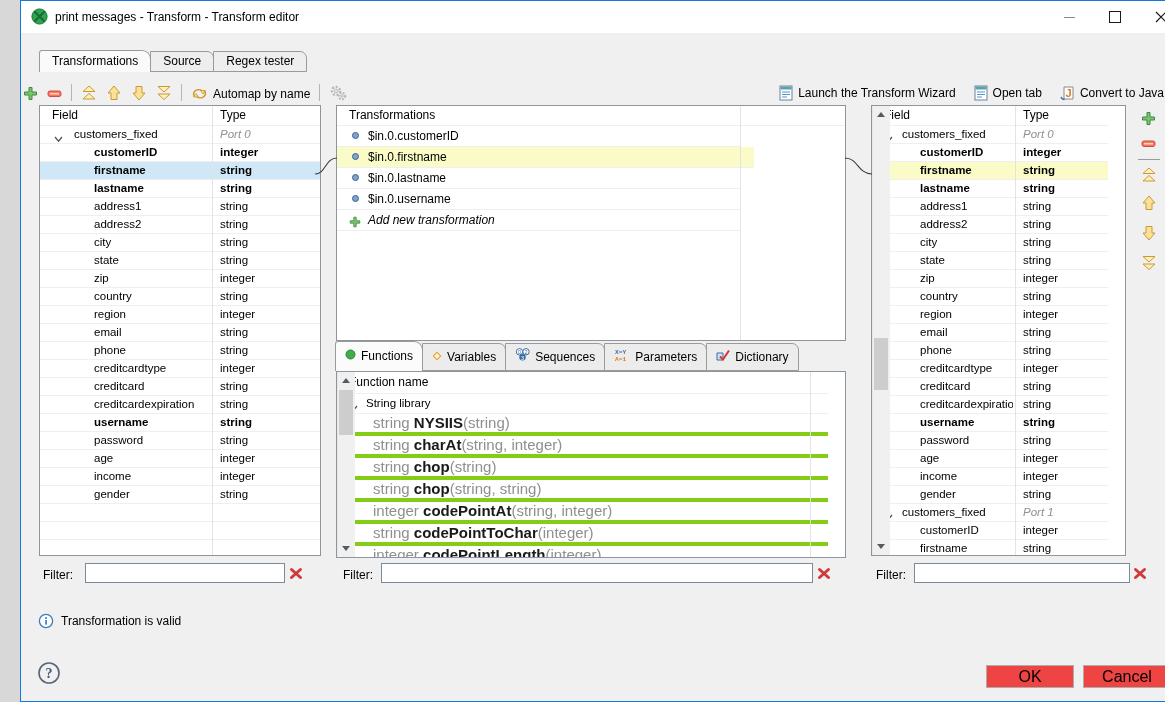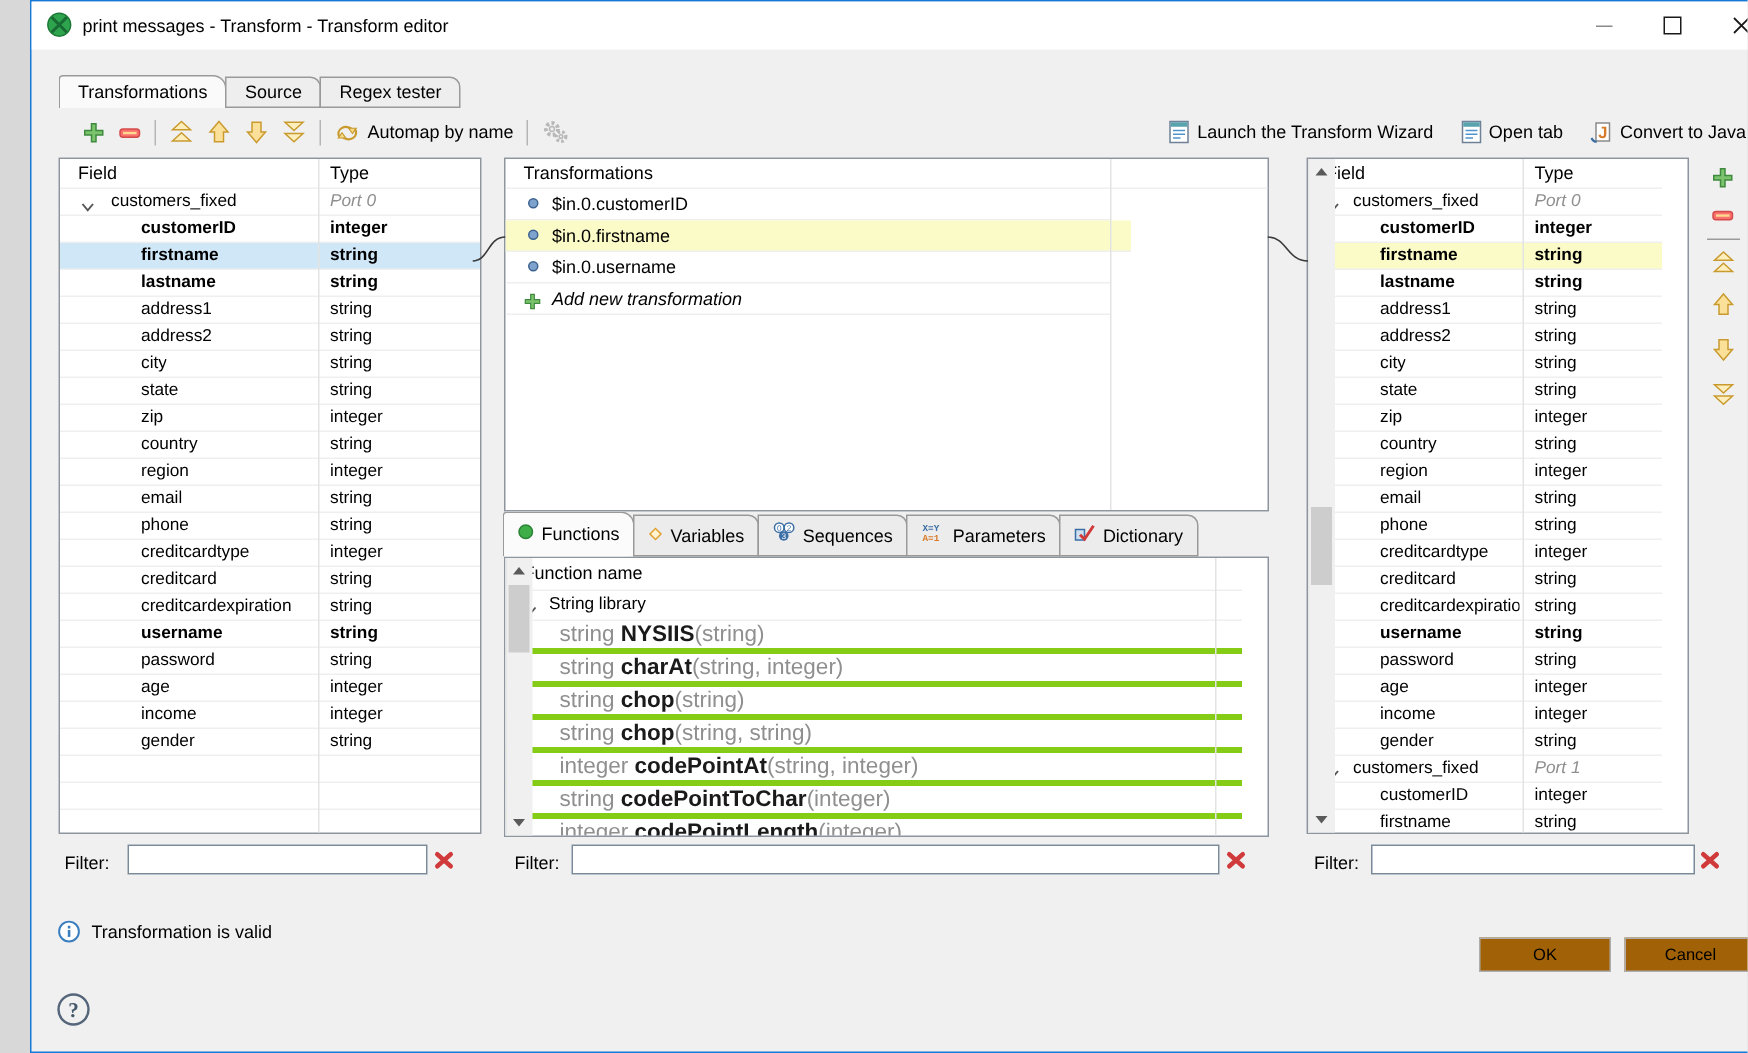--- a/index.html
+++ b/index.html
@@ -9,21 +9,21 @@
   .app-icon{position:absolute;left:10px;top:7px;}
   .win-btn{position:absolute;top:0;width:46px;height:32px;display:flex;align-items:center;justify-content:center;cursor:default;}
   .win-btn.min{right:92px}.win-btn.max{right:46px}.win-btn.close{right:0}
   .min-glyph{width:11px;height:1px;background:#8a8a8a;}
   .max-glyph{width:10px;height:10px;border:1px solid #1a1a1a;}
   
   .tabstrip{position:absolute;left:18px;top:49px;height:22px;display:flex;align-items:flex-end;}
   .main-tab{height:19px;line-height:19px;padding:0 12px;border:1px solid #9a9a9a;border-bottom:1px solid #9a9a9a;background:#eeeeee;border-radius:0 7px 0 0;margin-left:-1px;}
   .main-tab.active{height:21px;line-height:21px;background:#fafafa;border-bottom:none;border-radius:3px 9px 0 0;margin-left:0;}
   
-  .toolbar{position:absolute;left:34px;right:20px;top:74px;height:26px;display:flex;align-items:center;gap:9px;}
+  .toolbar{position:absolute;left:2px;right:20px;top:74px;height:26px;display:flex;align-items:flex-end;gap:9px;}
   .tb-btn{display:flex;align-items:center;gap:5px;}
   .vsep{width:1px;height:17px;background:#b5b5b5;}
   .spacer{flex:1}
   .toolbar-right{display:flex;align-items:center;gap:18px;}
   
   .panel{position:absolute;background:#fff;border:1px solid #8d959e;box-sizing:border-box;}
   #left-panel{left:18px;top:104px;width:282px;height:451px;}
   #mid-top{left:315px;top:104px;width:510px;height:236px;}
   #mid-bottom{left:315px;top:370px;width:510px;height:187px;}
   #right-panel{left:850px;top:104px;width:255px;height:451px;}
@@ -67,21 +67,21 @@
   
   .rtool{position:absolute;left:1117px;top:108px;width:24px;}
   .rtool .ritem{position:absolute;left:3px;}
   .rtool .rsep{position:absolute;left:0;width:22px;height:1px;background:#9b9b9b;}
   
   .filter-label{position:absolute;font-size:12px;top:567px;}
   .filter-input{position:absolute;top:562px;height:18px;border:1px solid #7a8a99;background:#fff;font-family:"Liberation Sans",sans-serif;font-size:12px;padding:0 3px;}
   .filter-x{position:absolute;top:566px;}
   
   .status-row{position:absolute;left:17px;top:612px;display:flex;align-items:center;gap:7px;}
-  .btn{position:absolute;top:624px;width:88px;height:23px;background:#a16207;border:1px solid #adadad;display:flex;align-items:center;justify-content:center;font-size:11px;box-sizing:border-box;}
+  .btn{position:absolute;top:664px;width:88px;height:23px;background:#ef4444;border:1px solid #adadad;display:flex;align-items:center;justify-content:center;font-size:16px;box-sizing:border-box;}
   .connector{position:absolute;z-index:5;}
 </style>
 </head>
 <body>
 
 <div class="window">
 
   <div class="titlebar">
     <span class="app-icon">
       <svg width="17" height="17">
@@ -301,20 +301,24 @@
         <div class="xrow">
           <span class="bullet"></span>
           <span class="xt">$in.0.customerID</span>
         </div>
         <div class="xrow hl-yellow">
           <span class="bullet"></span>
           <span class="xt">$in.0.firstname</span>
         </div>
         <div class="xrow">
           <span class="bullet"></span>
+          <span class="xt">$in.0.lastname</span>
+        </div>
+        <div class="xrow">
+          <span class="bullet"></span>
           <span class="xt">$in.0.username</span>
         </div>
         <div class="xrow add">
           <span class="plus-sm"><svg width="12" height="12" viewBox="0 0 15 15">
               <path d="M6 1.5h3v4.5h4.5v3H9v4.5H6V9H1.5V6H6z" fill="#7cc36d" stroke="#3f8a3f"></path>
             </svg></span>
           <span class="xt">Add new transformation</span>
         </div>
       </div>
   </div>

